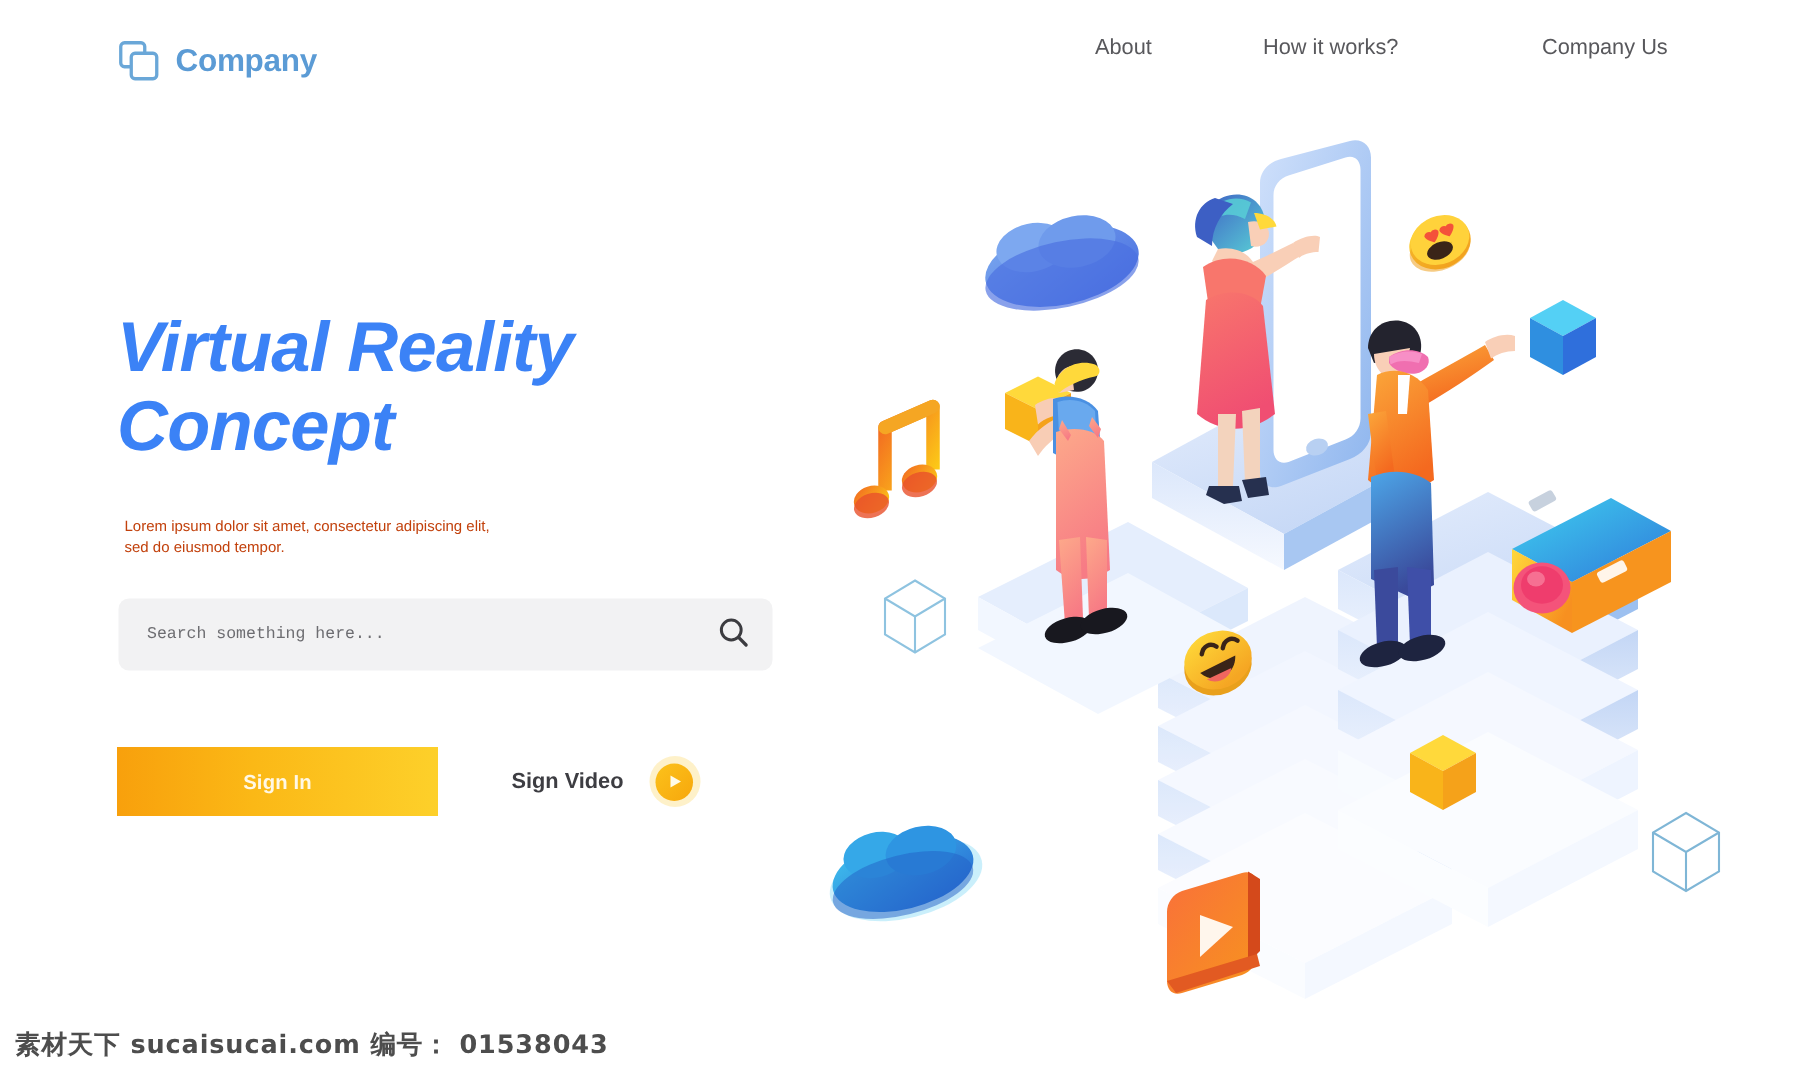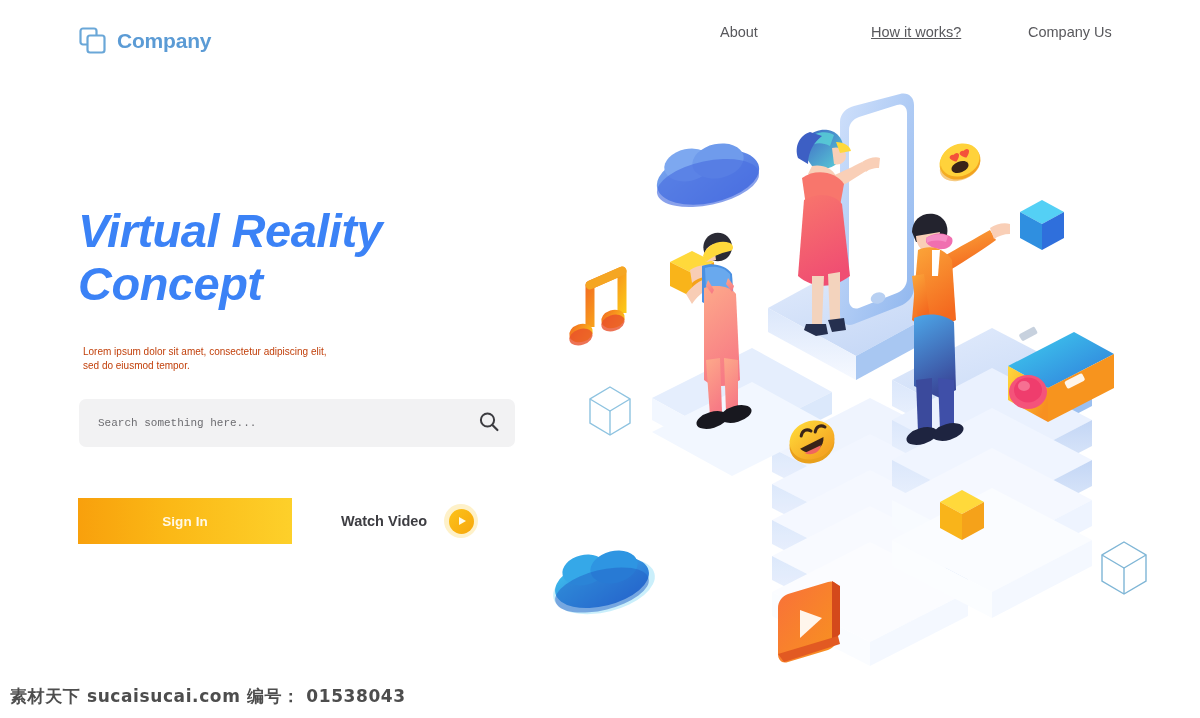--- a/index.html
+++ b/index.html
@@ -48,22 +48,22 @@
     width: 430px;
     display: flex;
     align-items: center;
   }
   .nav-link {
     font-size: 14.5px;
     color: #58585c;
     cursor: pointer;
     white-space: nowrap;
   }
-  .nav-link.n0 { position: absolute; left: 20px; }
-  .nav-link.n1 { position: absolute; left: 171px; text-decoration: underline; }
+  .nav-link.n0 { position: absolute; left: 30px; }
+  .nav-link.n1 { position: absolute; left: 142px; }
   .nav-link.n2 { position: absolute; left: 328px; }
 
   
   .hero {
     position: absolute;
     left: 78px;
     top: 205px;
     width: 440px;
   }
   .hero-title {
@@ -234,21 +234,21 @@
         <line x1="15.4" y1="14.9" x2="20.4" y2="20" stroke="#3c3c40" stroke-width="2.2" stroke-linecap="round"></line>
       </svg>
     </span>
   </button>
 </div>
 
 <div class="cta-row">
   <button class="signin-btn">Sign In</button>
 
   <div class="watch">
-    <span class="watch-label">Watch Video</span>
+    <span class="watch-label">Sign Video</span>
     <span class="play-ring">
       <span class="play-core">
         <span class="play-tri"></span>
       </span>
     </span>
   </div>
 </div>
 
 <div class="illus">
   <svg width="660" height="590" viewBox="0 0 660 590">

